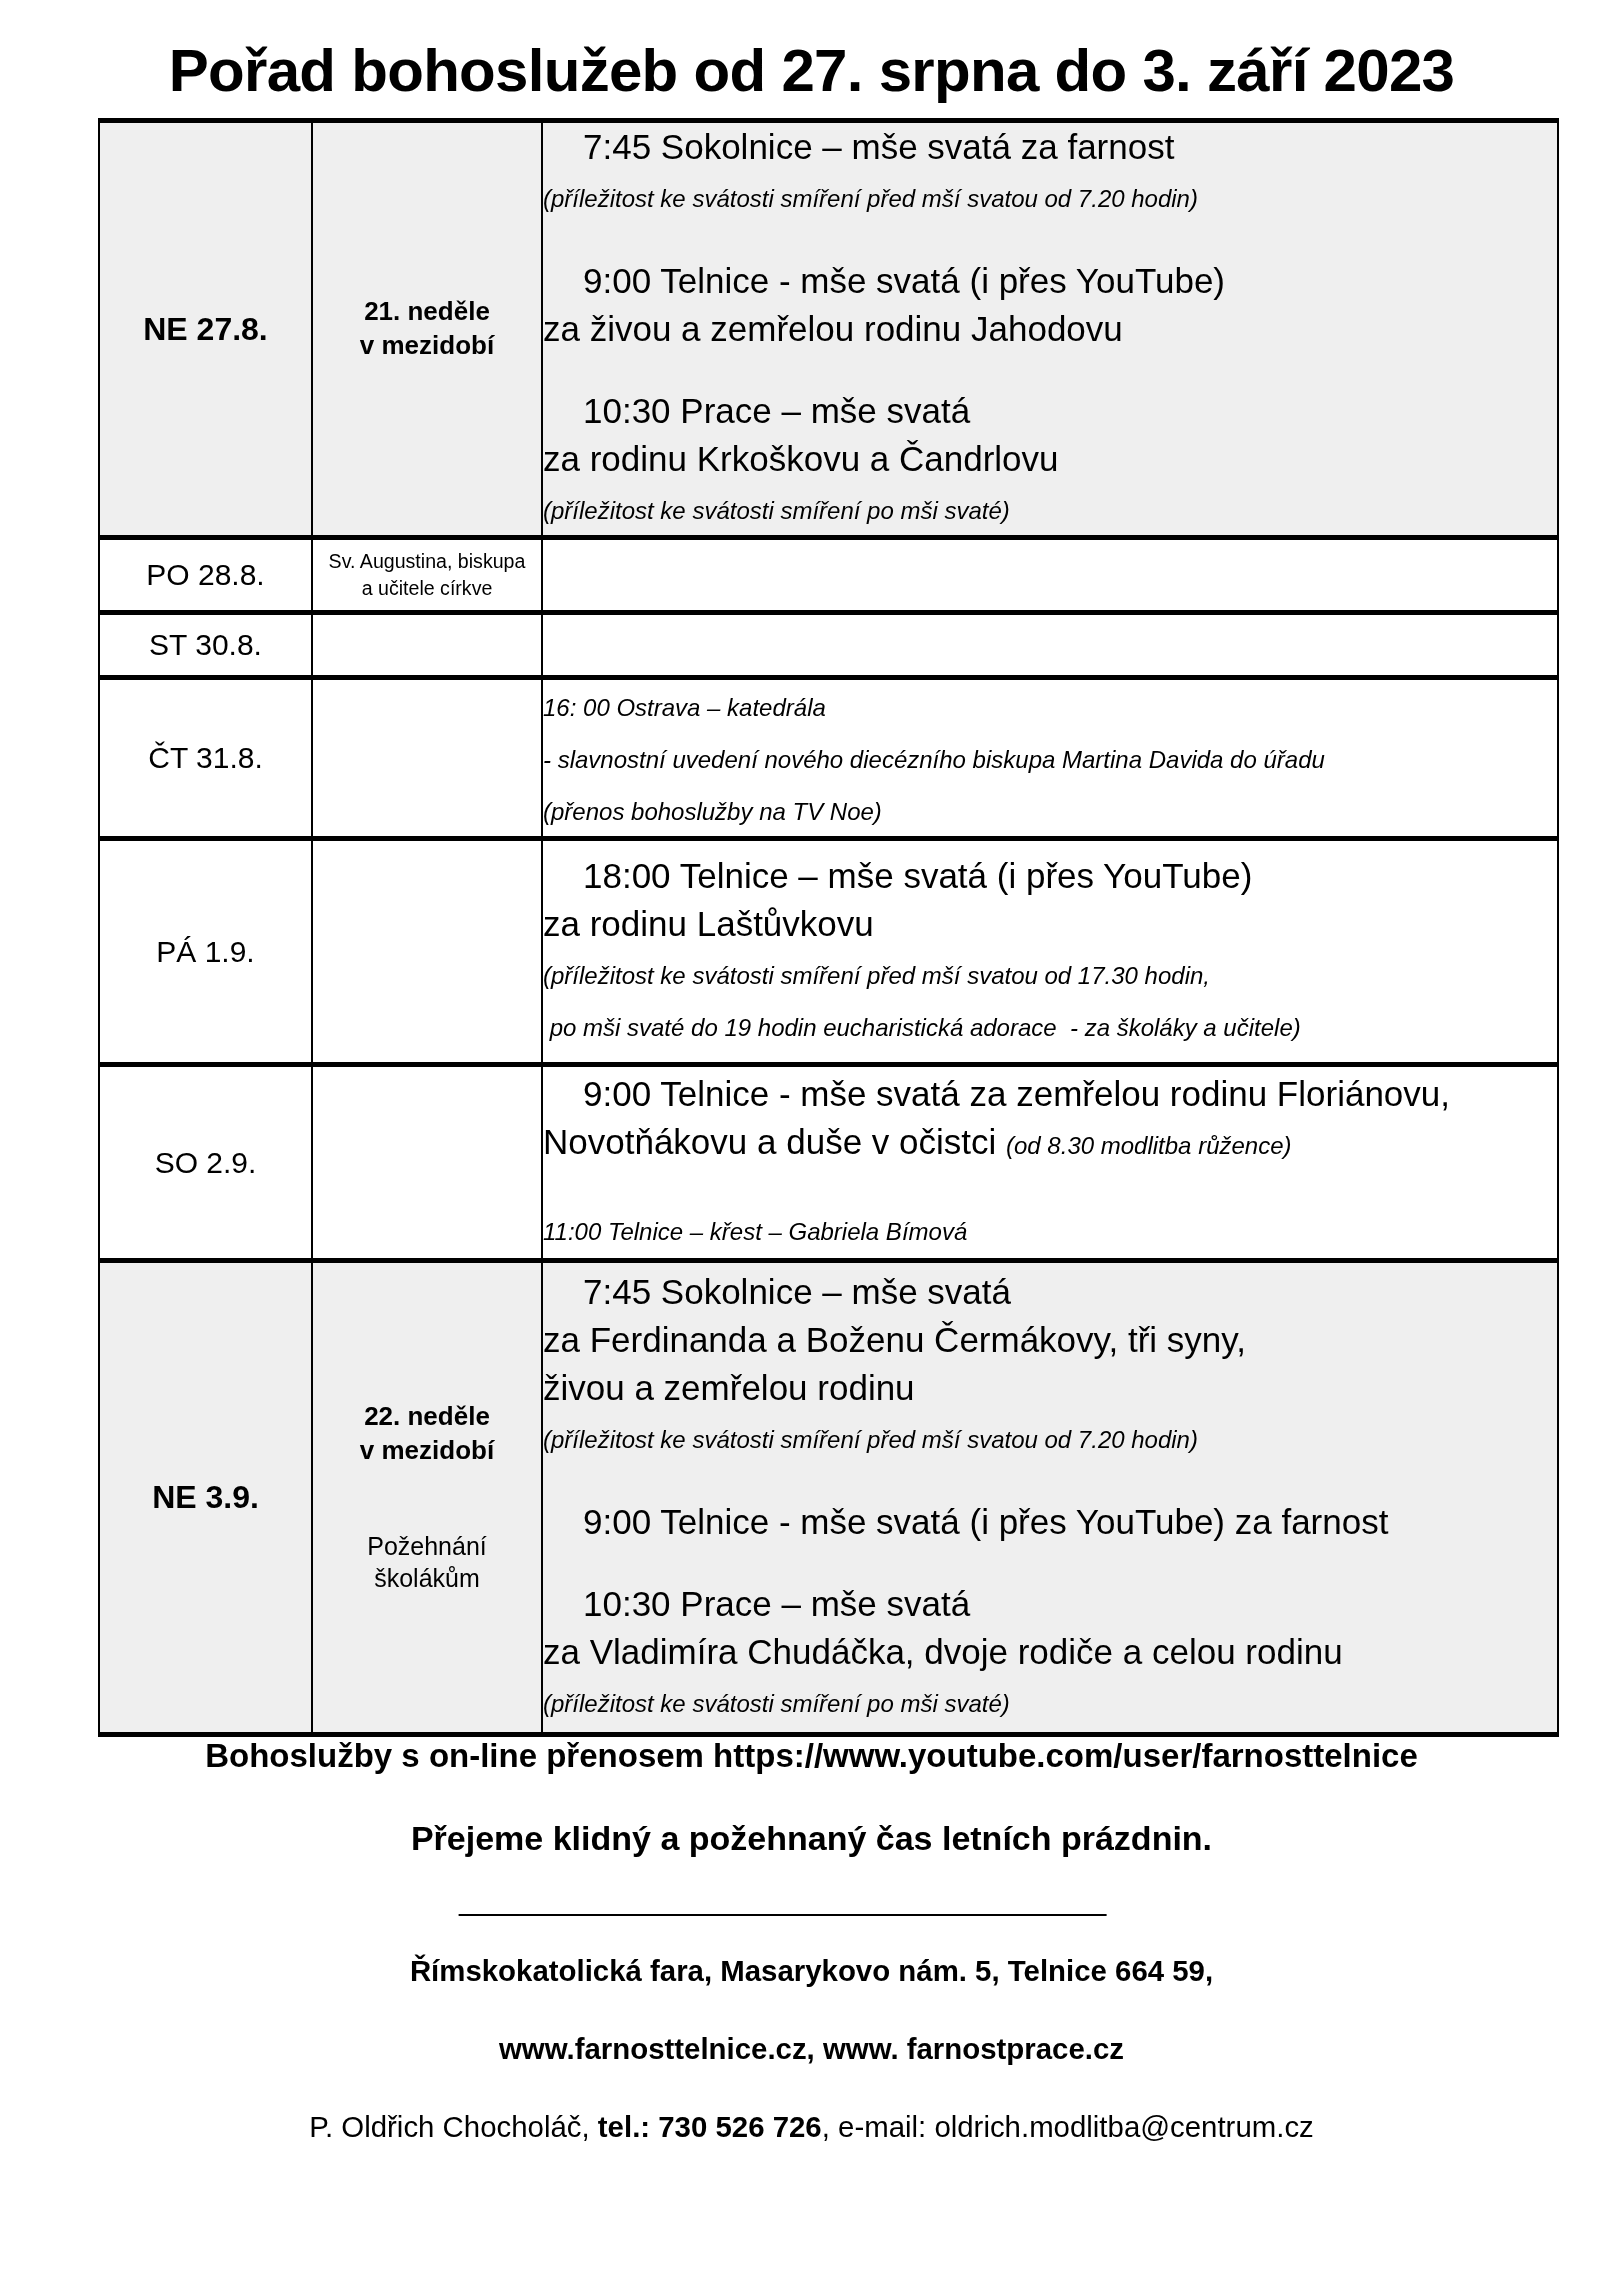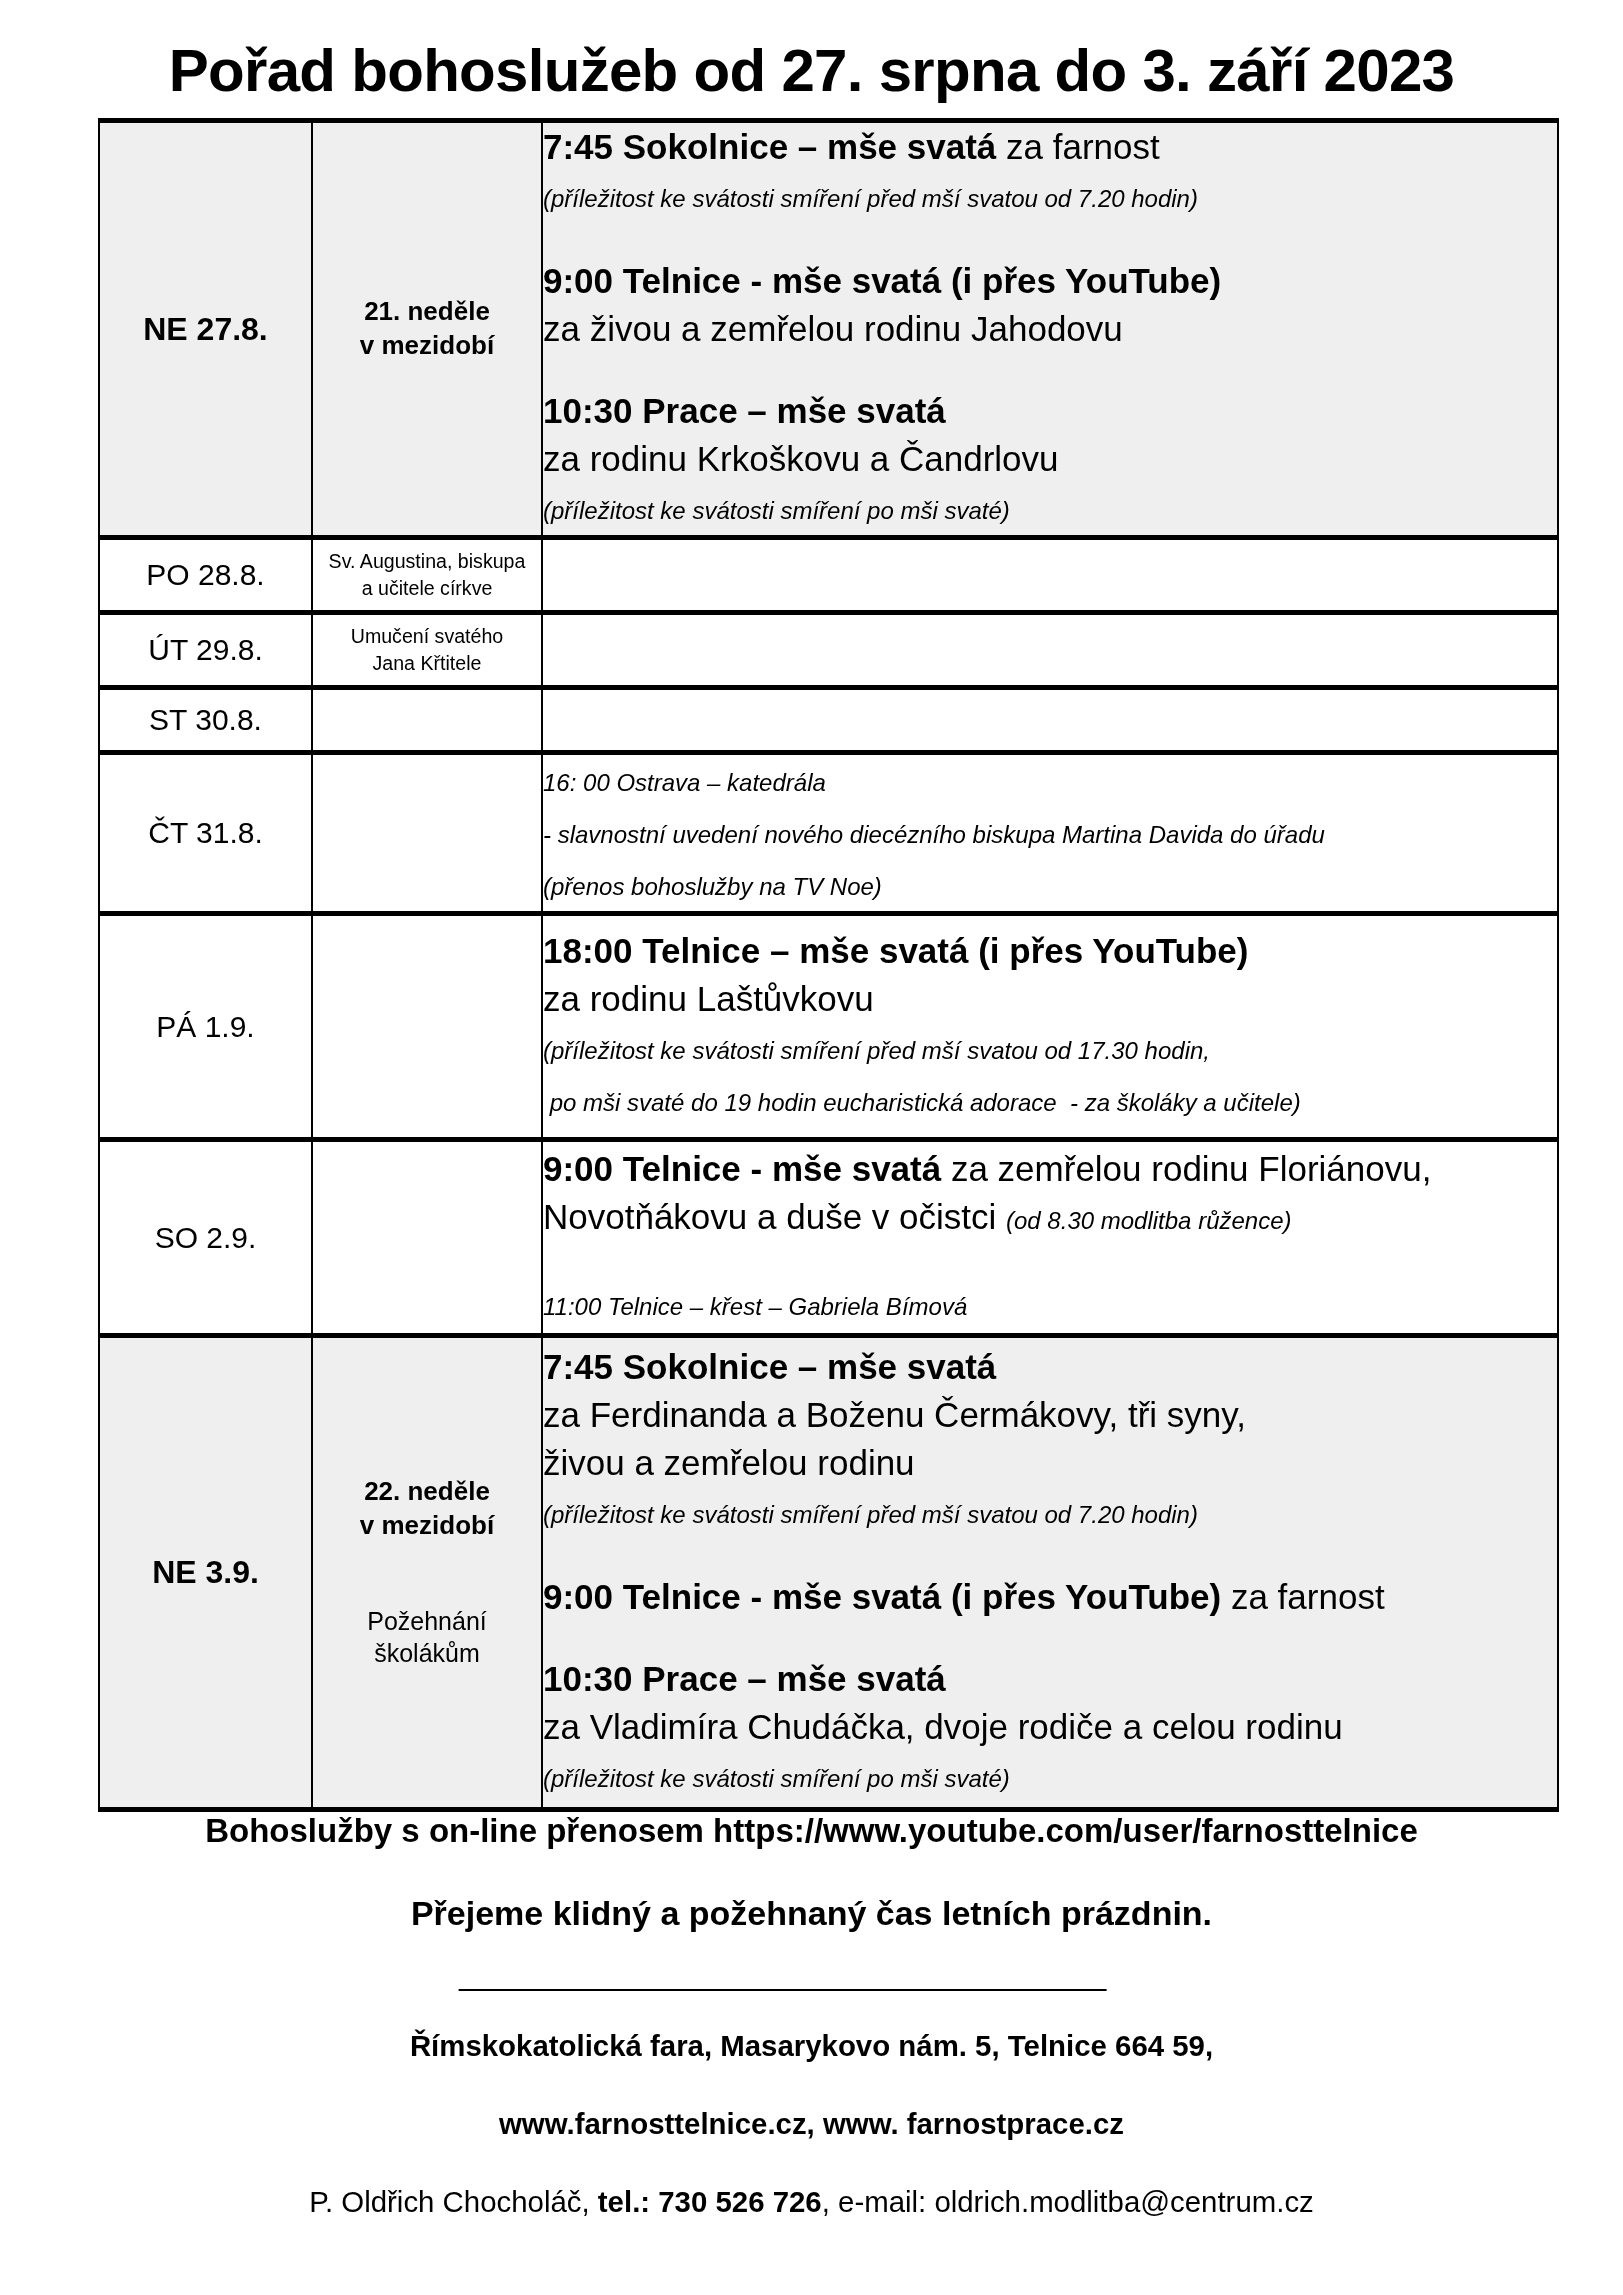--- a/index.html
+++ b/index.html
@@ -25,21 +25,21 @@
   .day-cell{text-align:center;font-size:30px;font-weight:400;}
   tr.row-sun .day-cell{font-weight:700;font-size:32px;}
   .feast-cell{text-align:center;font-size:19.6px;line-height:1.4;}
   .feast-line{font-weight:400;}
   .feast-line.b{font-weight:700;}
   tr.row-sun .feast-line{font-size:25px;line-height:1.3;}
   tr.row-sun .feast-line.b{font-size:26px;}
   .feast-gap{height:62px;}
   .content-cell{padding:22px 18.3px 22px 19.6px;}
   .cline{font-size:35px;line-height:48px;}
-  .cline .b{font-weight:700;}
+  .cline .b{font-weight:400;padding-left:40px;}
   .cline .i{font-style:italic;font-size:24px;}
   .cgap{height:34px;}
   .footer-note{width:1623px;text-align:center;font-weight:700;}
   .note1{font-size:33px;}
   .note2{margin-top:44px;font-size:34px;}
   .divider{
     width:648px;height:0;border-top:2px solid #000;
     margin:56px auto 3.9px auto;transform:translateX(-29.4px);
   }
   .addr{width:1623px;text-align:center;font-size:29.4px;line-height:46px;font-weight:700;margin-top:32px;}
@@ -74,28 +74,20 @@
           <div class="cline"><span class="b ">10:30 Prace – mše svatá</span></div>
           <div class="cline"><span>za rodinu Krkoškovu a Čandrlovu</span></div>
           <div class="cline"><span class="i">(příležitost ke svátosti smíření po mši svaté)</span></div>
         </td>
       </tr>
       <tr class="row" style="height: 75px;">
         <td class="day-cell">PO 28.8.</td>
         <td class="feast-cell">
           <div class="feast-line">Sv. Augustina, biskupa</div>
           <div class="feast-line">a učitele církve</div>
-        </td>
-        <td class="content-cell"></td>
-      </tr>
-      <tr class="row" style="height: 75px;">
-        <td class="day-cell">ÚT 29.8.</td>
-        <td class="feast-cell">
-          <div class="feast-line">Umučení svatého</div>
-          <div class="feast-line">Jana Křtitele</div>
         </td>
         <td class="content-cell"></td>
       </tr>
       <tr class="row" style="height: 65px;">
         <td class="day-cell">ST 30.8.</td>
         <td class="feast-cell"></td>
         <td class="content-cell"></td>
       </tr>
       <tr class="row" style="height: 134px;">
         <td class="day-cell">ČT 31.8.</td>

